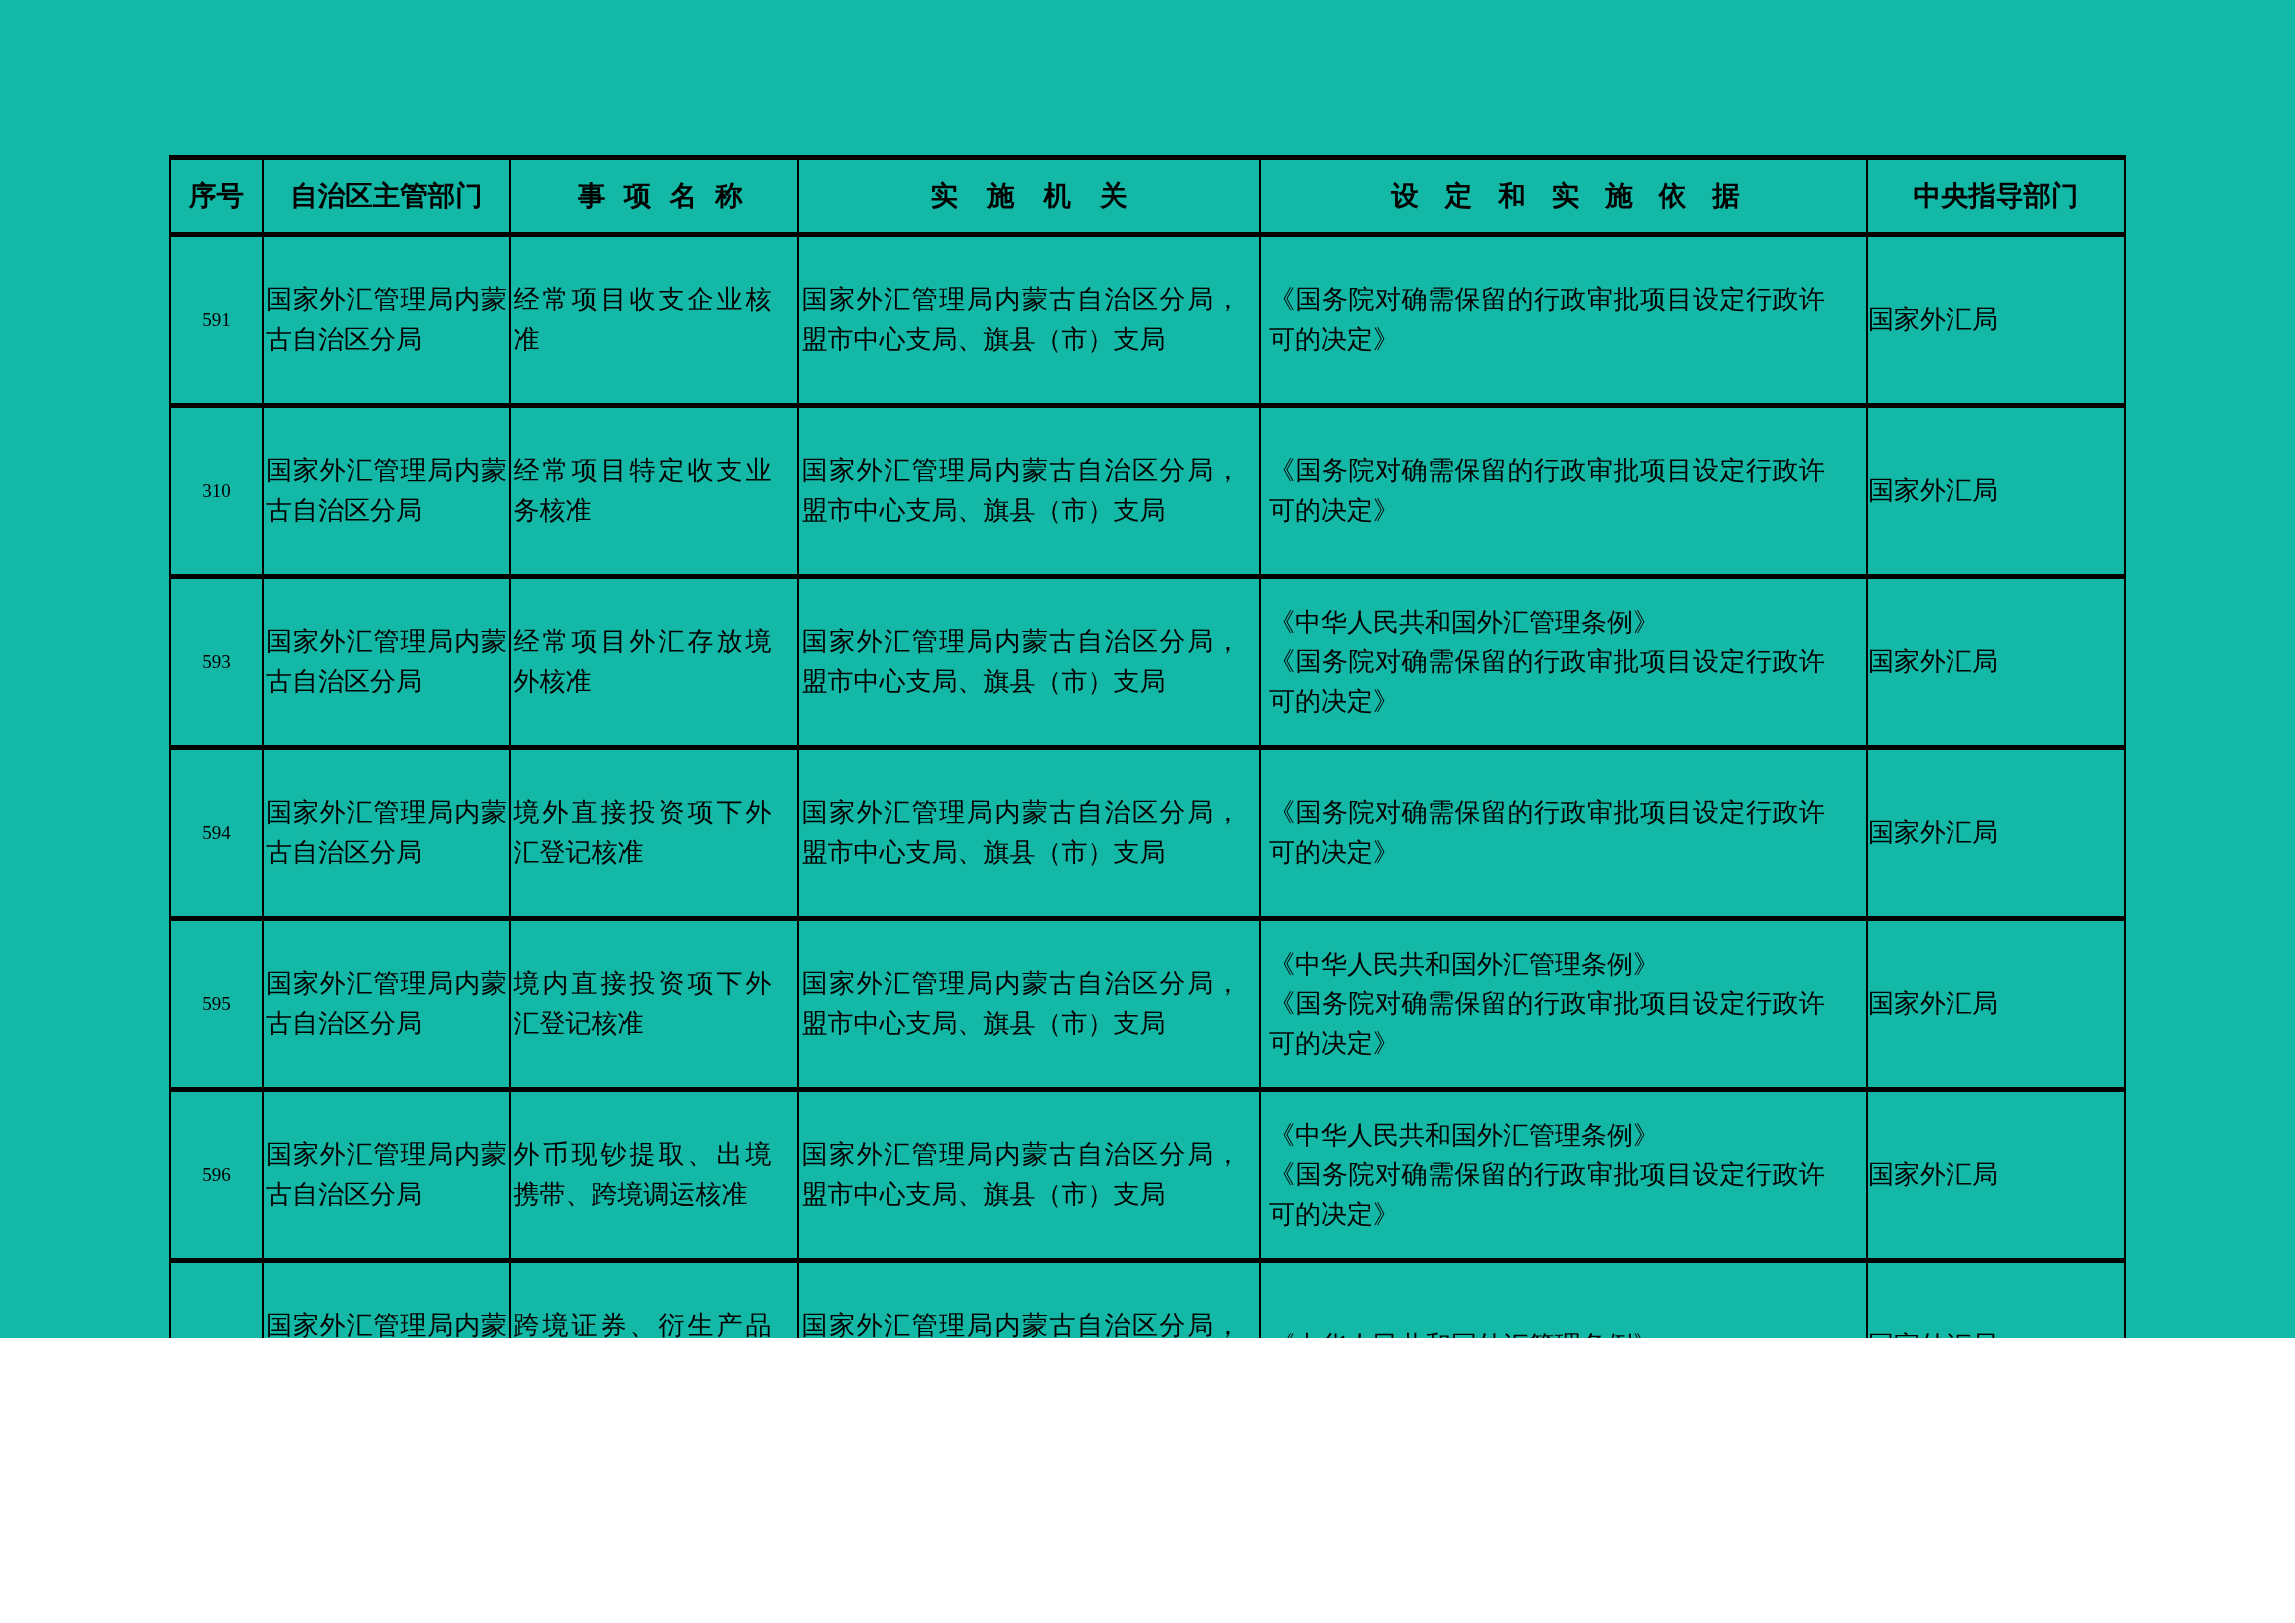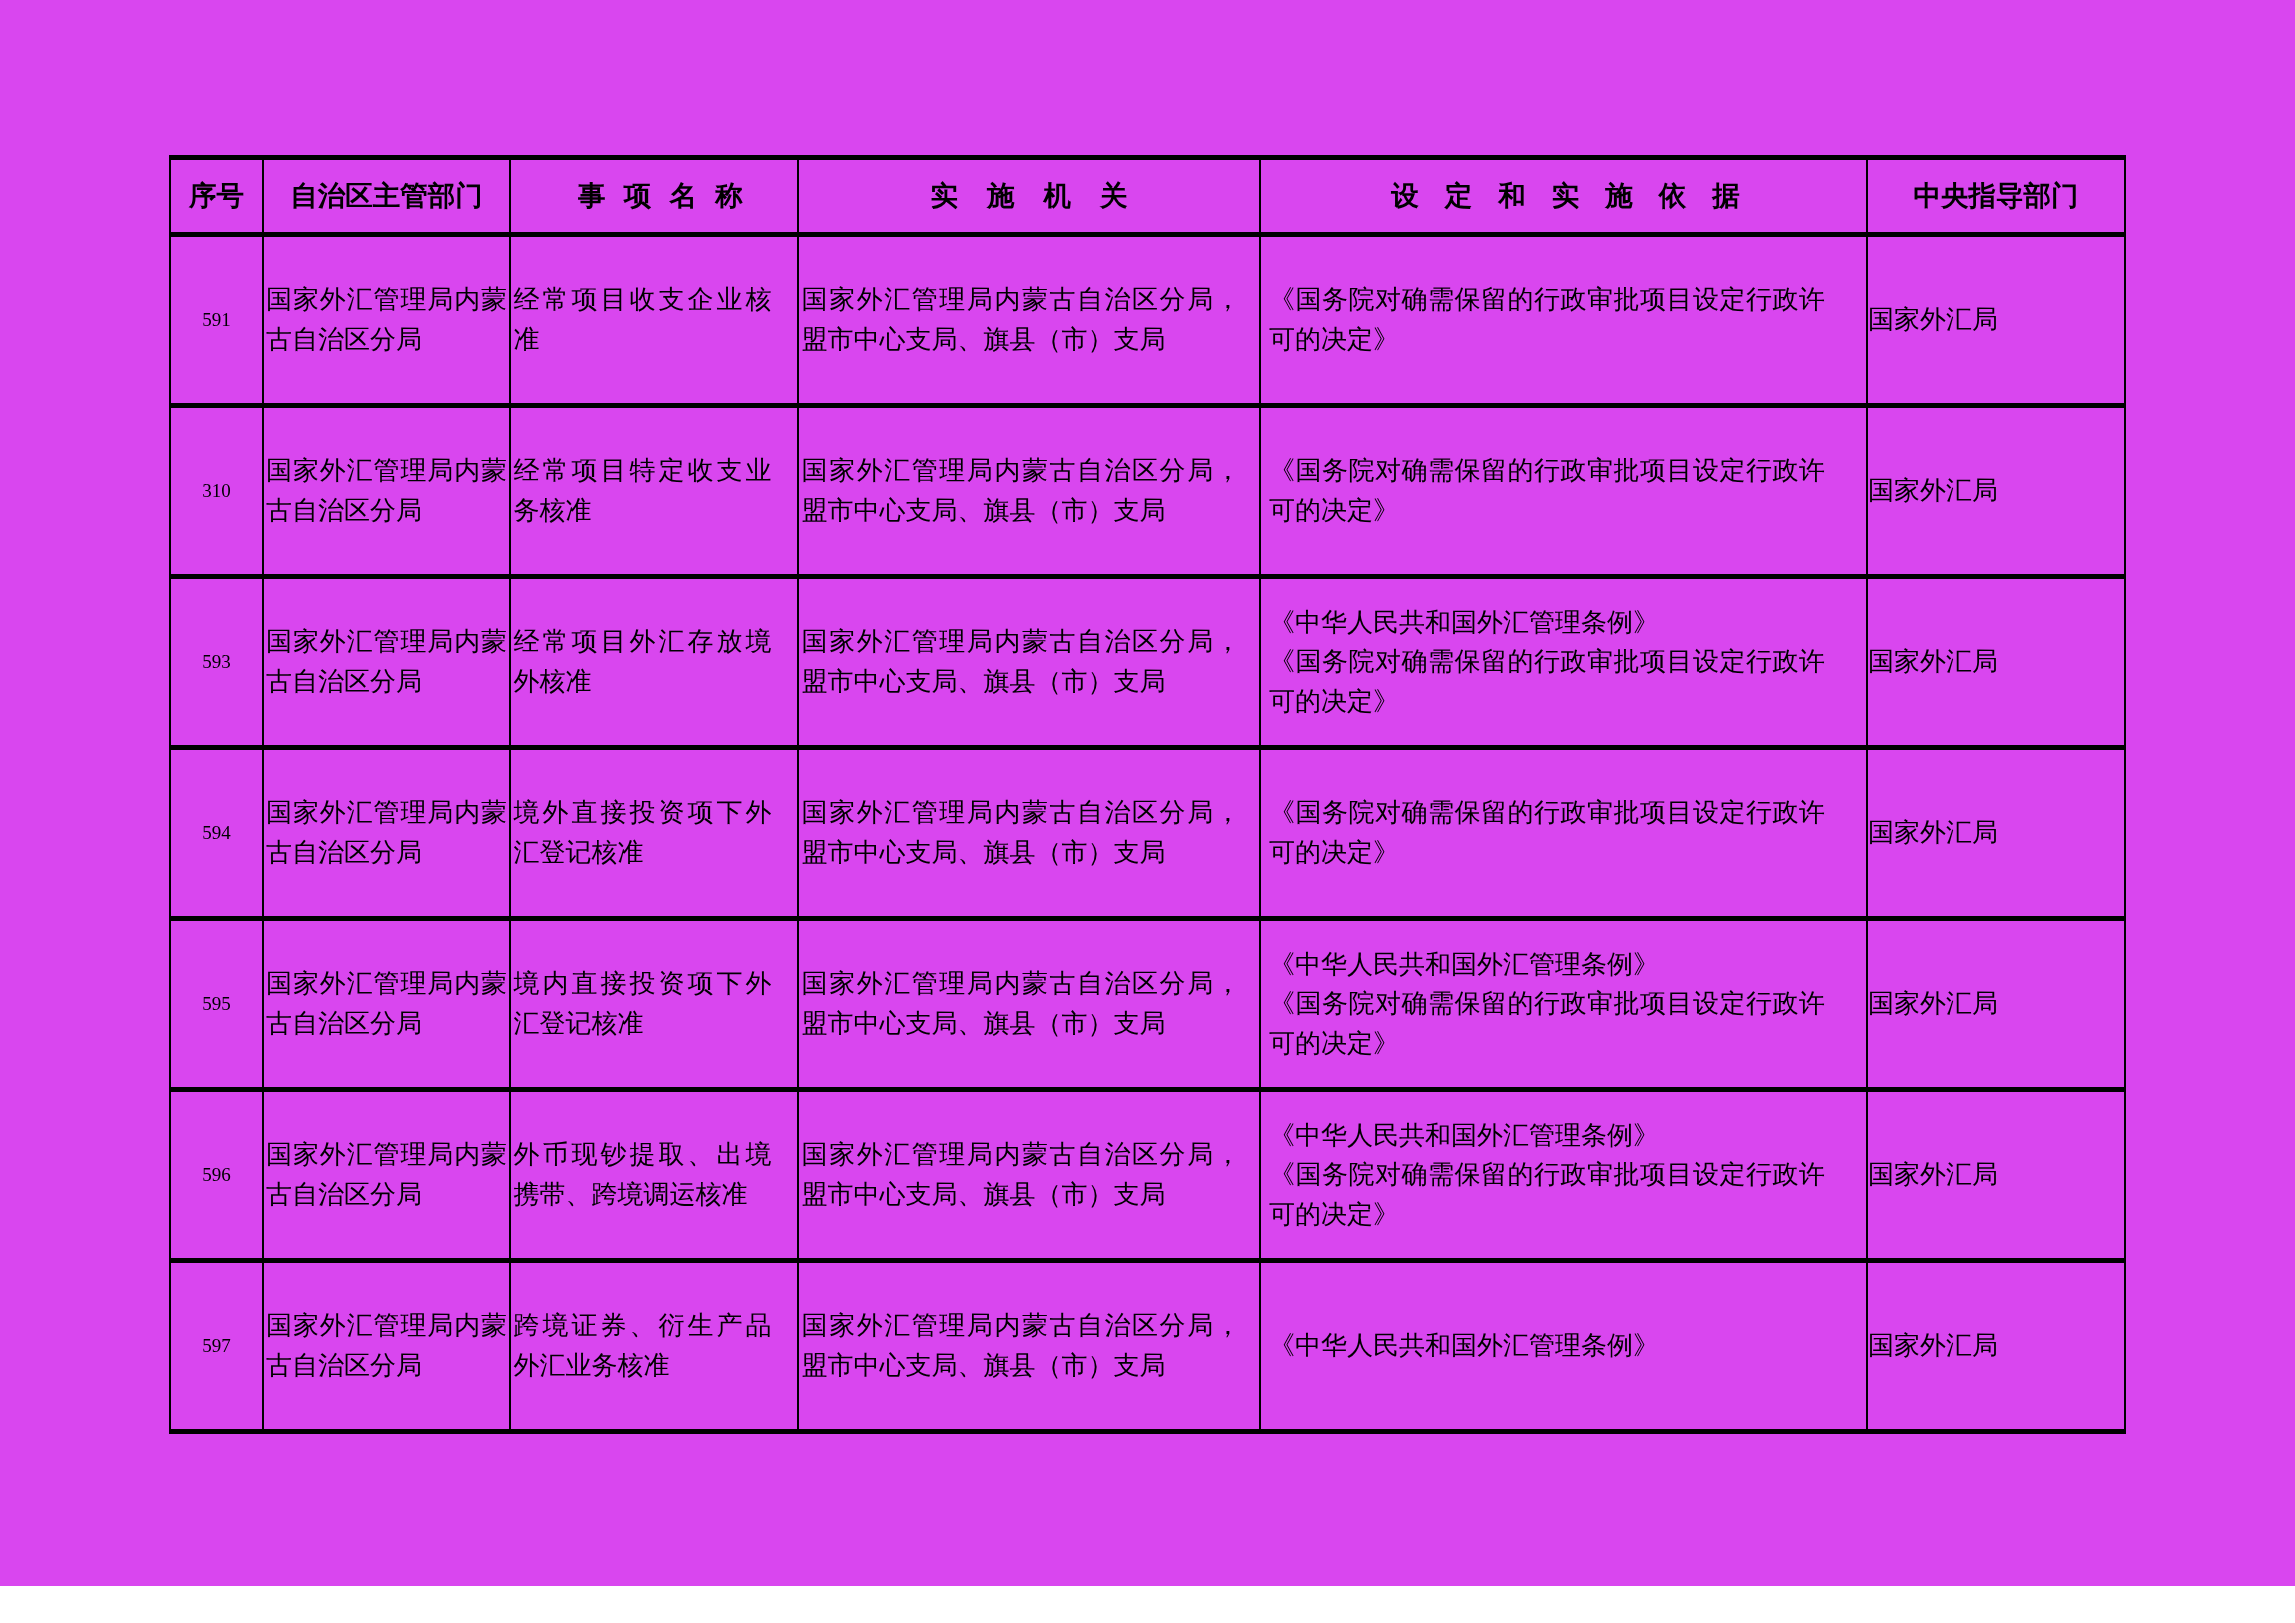--- a/index.html
+++ b/index.html
@@ -5,22 +5,22 @@
   html, body {
     margin: 0;
     padding: 0;
     width: 2295px;
     height: 1623px;
     background: #ffffff;
   }
   .page {
     position: relative;
     width: 2295px;
-    height: 1586px;
-    background: #d946ef;
+    height: 1338px;
+    background: #14b8a6;
     color: #000000;
     overflow: hidden;
   }
   table.doc-table {
     position: absolute;
     left: 169px;
     top: 155px;
     width: 1955px;
     border-collapse: collapse;
     table-layout: fixed;

